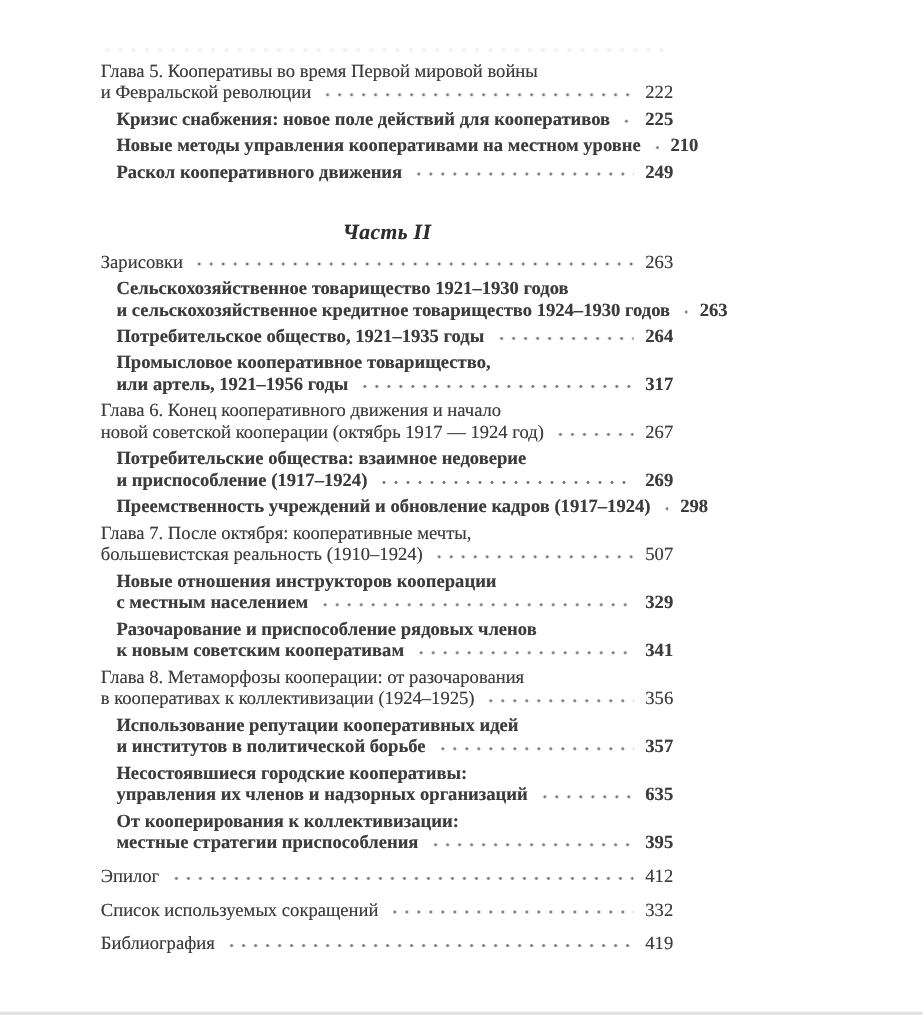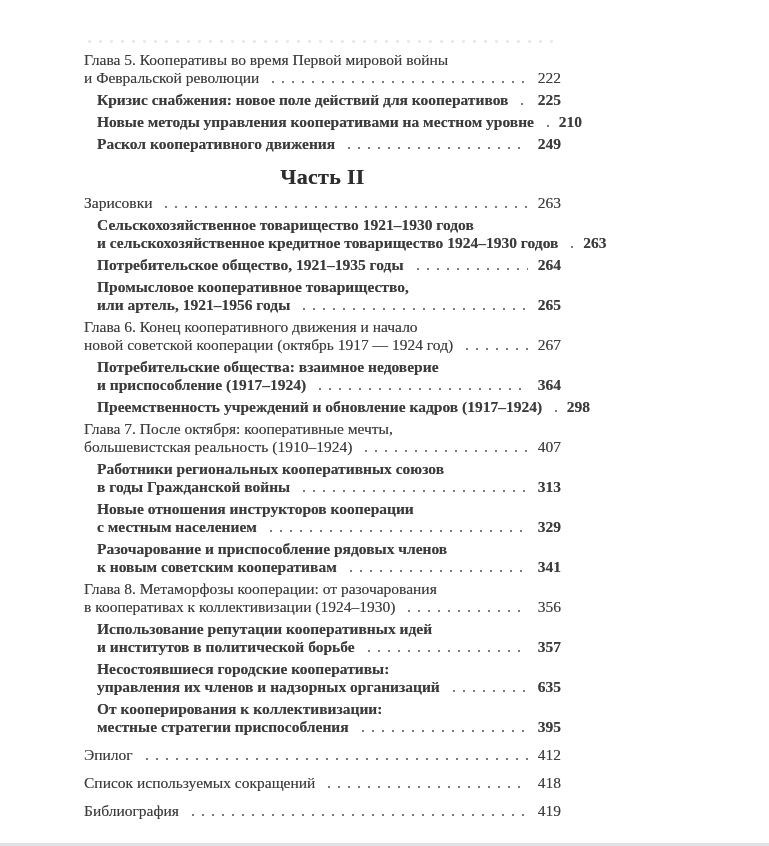--- a/index.html
+++ b/index.html
@@ -18,32 +18,32 @@
     background-image:radial-gradient(circle,#c9c9c9 1.2px,transparent 1.6px);
     background-size:11px 7px;background-repeat:repeat-x;
     opacity:.45;filter:blur(.7px);
   }
   .toc{position:absolute;left:84px;top:47px;width:477px;}
   .toc-entry{margin-top:4px;font-size:15.5px;line-height:18px;
     text-shadow:0 0 .4px rgba(60,60,60,.55);}
   .toc-entry.level-1{padding-left:13px;font-weight:bold;}
   .toc-entry.back{margin-top:10px;}
   .wrap-line{white-space:nowrap;}
-  .leader-row{display:flex;align-items:center;}
+  .leader-row{display:flex;align-items:flex-start;}
   .entry-text{white-space:nowrap;}
   .dots{
     flex:1 1 auto;min-width:8px;height:13px;margin:0 3px 0 7px;
     background-image:radial-gradient(circle,var(--dots) 1.1px,transparent 1.5px);
     background-size:10px 4px;background-repeat:repeat-x;
     background-position:left 2px bottom 1px;
   }
   .page-num{min-width:30px;text-align:right;white-space:nowrap;}
   .part-heading{
-    margin:12px 0 5px 0;text-align:center;
-    font-size:22px;line-height:24px;font-weight:bold;
+    margin:28px 0 5px 0;text-align:center;
+    font-size:18px;line-height:24px;font-weight:bold;font-style:italic;
     color:var(--heading);letter-spacing:.3px;
     text-shadow:0 0 .4px rgba(40,40,40,.6);
   }
   .bottom-edge{position:absolute;left:0;bottom:0;width:769px;height:3px;background:var(--edge);}
 </style>
 </head>
 <body>
 
 <div class="page">
   <div class="ghost-line"></div>
@@ -98,60 +98,52 @@
           <span class="entry-text">Потребительское общество, 1921–1935 годы</span>
           <span class="dots"></span>
           <span class="page-num">264</span>
         </div>
       </div>
       <div class="toc-entry level-1">
         <div class="wrap-line">Промысловое кооперативное товарищество,</div>
         <div class="leader-row">
           <span class="entry-text">или артель, 1921–1956 годы</span>
           <span class="dots"></span>
-          <span class="page-num">265</span>
+          <span class="page-num">317</span>
         </div>
       </div>
       <div class="toc-entry level-0">
         <div class="wrap-line">Глава 6. Конец кооперативного движения и начало</div>
         <div class="leader-row">
           <span class="entry-text">новой советской кооперации (октябрь 1917 — 1924 год)</span>
           <span class="dots"></span>
           <span class="page-num">267</span>
         </div>
       </div>
       <div class="toc-entry level-1">
         <div class="wrap-line">Потребительские общества: взаимное недоверие</div>
         <div class="leader-row">
           <span class="entry-text">и приспособление (1917–1924)</span>
           <span class="dots"></span>
-          <span class="page-num">364</span>
+          <span class="page-num">269</span>
         </div>
       </div>
       <div class="toc-entry level-1">
         <div class="leader-row">
           <span class="entry-text">Преемственность учреждений и обновление кадров (1917–1924)</span>
           <span class="dots"></span>
           <span class="page-num">298</span>
         </div>
       </div>
       <div class="toc-entry level-0">
         <div class="wrap-line">Глава 7. После октября: кооперативные мечты,</div>
         <div class="leader-row">
           <span class="entry-text">большевистская реальность (1910–1924)</span>
           <span class="dots"></span>
-          <span class="page-num">407</span>
-        </div>
-      </div>
-      <div class="toc-entry level-1">
-        <div class="wrap-line">Работники региональных кооперативных союзов</div>
-        <div class="leader-row">
-          <span class="entry-text">в годы Гражданской войны</span>
-          <span class="dots"></span>
-          <span class="page-num">313</span>
+          <span class="page-num">507</span>
         </div>
       </div>
       <div class="toc-entry level-1">
         <div class="wrap-line">Новые отношения инструкторов кооперации</div>
         <div class="leader-row">
           <span class="entry-text">с местным населением</span>
           <span class="dots"></span>
           <span class="page-num">329</span>
         </div>
       </div>
@@ -159,21 +151,21 @@
         <div class="wrap-line">Разочарование и приспособление рядовых членов</div>
         <div class="leader-row">
           <span class="entry-text">к новым советским кооперативам</span>
           <span class="dots"></span>
           <span class="page-num">341</span>
         </div>
       </div>
       <div class="toc-entry level-0">
         <div class="wrap-line">Глава 8. Метаморфозы кооперации: от разочарования</div>
         <div class="leader-row">
-          <span class="entry-text">в кооперативах к коллективизации (1924–1930)</span>
+          <span class="entry-text">в кооперативах к коллективизации (1924–1925)</span>
           <span class="dots"></span>
           <span class="page-num">356</span>
         </div>
       </div>
       <div class="toc-entry level-1">
         <div class="wrap-line">Использование репутации кооперативных идей</div>
         <div class="leader-row">
           <span class="entry-text">и институтов в политической борьбе</span>
           <span class="dots"></span>
           <span class="page-num">357</span>
@@ -199,21 +191,21 @@
         <div class="leader-row">
           <span class="entry-text">Эпилог</span>
           <span class="dots"></span>
           <span class="page-num">412</span>
         </div>
       </div>
       <div class="toc-entry level-0 back">
         <div class="leader-row">
           <span class="entry-text">Список используемых сокращений</span>
           <span class="dots"></span>
-          <span class="page-num">418</span>
+          <span class="page-num">332</span>
         </div>
       </div>
       <div class="toc-entry level-0 back">
         <div class="leader-row">
           <span class="entry-text">Библиография</span>
           <span class="dots"></span>
           <span class="page-num">419</span>
         </div>
       </div>
     </div>

